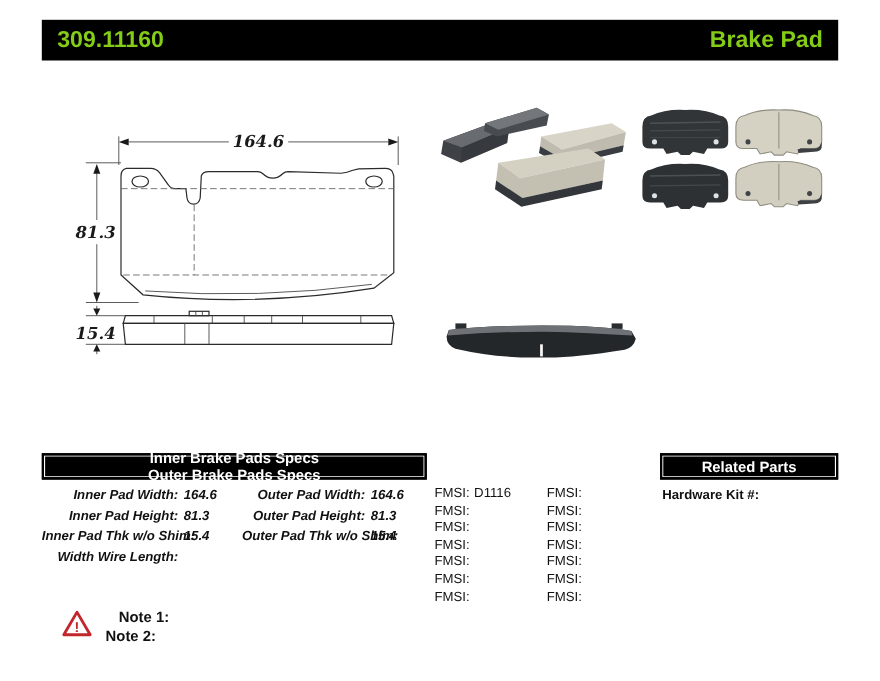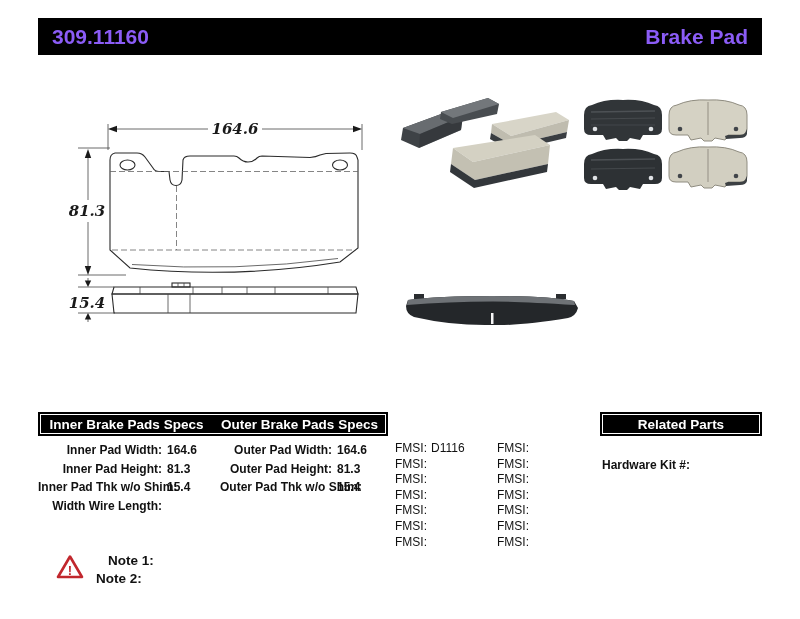--- a/index.html
+++ b/index.html
@@ -1,41 +1,41 @@
 <!DOCTYPE html>
 <html><head>
 <meta charset="utf-8">
 <style>
   html,body{margin:0;padding:0;background:#fff;}
   .page{position:relative;width:800px;height:619px;background:#fff;overflow:hidden;
         font-family:"Liberation Sans",sans-serif;color:#111;}
   .abs{position:absolute;}
   
-  .topbar{left:38px;top:18px;width:724px;height:37px;background:#000;color:#8b5cf6;
+  .topbar{left:38px;top:18px;width:724px;height:37px;background:#000;color:#84cc16;
           display:flex;justify-content:space-between;align-items:center;
           padding:0 14px;box-sizing:border-box;font-size:21px;font-weight:bold;}
   
   .hbar{height:24px;background:#000;color:#fff;border:2px solid #000;
         box-shadow:inset 0 0 0 1px #fff;box-sizing:border-box;
         display:flex;align-items:center;justify-content:center;
-        font-size:13.5px;font-weight:bold;}
+        font-size:13.5px;font-weight:bold;flex-direction:column;}
   .hbar .half{flex:1;text-align:center;}
   
   .specgrid{left:38px;top:441px;width:356px;display:grid;
             grid-template-columns:124px 58px 112px 56px;
-            font-size:12px;font-weight:bold;line-height:18.7px;}
+            font-size:12px;font-weight:bold;line-height:18.7px;font-style:italic;}
   .specgrid .lab{text-align:right;white-space:nowrap;}
   .specgrid .val{text-align:left;padding-left:5px;white-space:nowrap;}
   
   .fmsigrid{left:395px;top:441px;width:202px;display:grid;
             grid-template-columns:36px 66px 36px 60px;
             font-size:12px;font-weight:normal;line-height:15.6px;}
   .fmsigrid span{white-space:nowrap;}
   
-  .related{left:602px;top:441px;font-size:12px;font-weight:bold;line-height:19px;white-space:nowrap;margin-top:15px;}
+  .related{left:602px;top:441px;font-size:12px;font-weight:bold;line-height:19px;white-space:nowrap;}
   
   .note{font-size:13.5px;font-weight:bold;line-height:18px;white-space:nowrap;}
   
   .dim{font:italic 700 15px "DejaVu Serif",serif;fill:#1a1a1a;}
   .wm{font:italic 700 10.5px "Liberation Sans",sans-serif;fill:#cbcbcb;}
   .line{stroke:#2b2b2b;stroke-width:1.1;fill:none;}
   .thin{stroke:#444;stroke-width:0.8;fill:none;}
   .dash{stroke:#666;stroke-width:0.8;fill:none;stroke-dasharray:6 3;}
   .arrow{fill:#1a1a1a;}
 </style>

